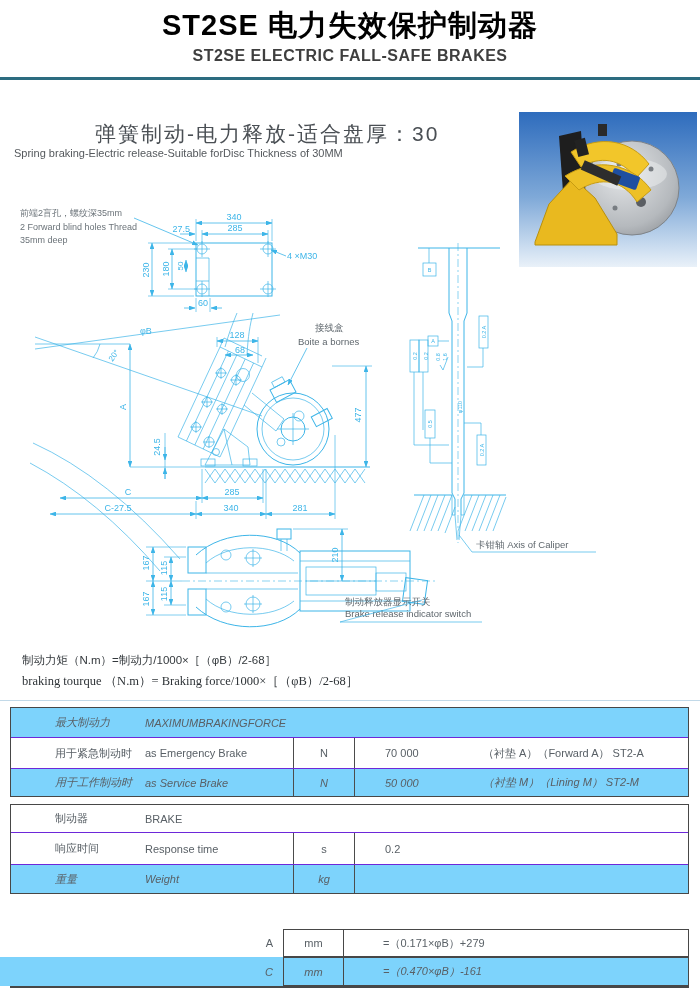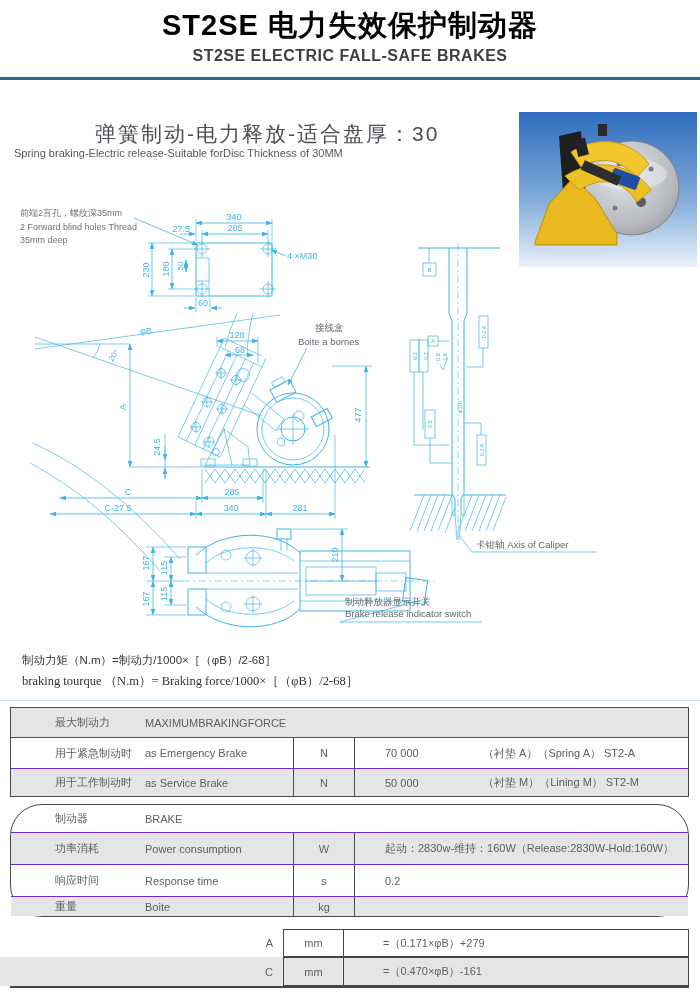--- a/index.html
+++ b/index.html
@@ -35,21 +35,21 @@
   
   .formula-zh{position:absolute;top:653px;left:22px;font-size:11.5px;color:#33383c;}
   .formula-en{position:absolute;top:673px;left:22px;font-size:12.5px;color:#2e3337;font-family:"Liberation Serif",serif;}
   .preline{position:absolute;top:700px;left:0;width:700px;height:1px;background:#c2d9e8;}
 
   
   .spec{position:absolute;top:707px;left:0;width:700px;font-size:11px;color:#596066;}
   .tblock{position:absolute;border:1.5px solid #474747;background:#fff;box-sizing:border-box;}
   .row{display:flex;align-items:stretch;box-sizing:border-box;}
   .row + .row{border-top:1px solid #6d28d9;}
-  .bg{background:#e5e5e5;}
+  .bg{background:#7dd3fc;font-style:italic;}
   .c1{width:282px;display:flex;align-items:center;}
   .c2{width:60px;border-left:1px solid #4c4c4c;border-right:1px solid #4c4c4c;display:flex;align-items:center;justify-content:center;}
   .c3{flex:1;display:flex;align-items:center;}
   .zh{margin-left:44px;width:90px;white-space:nowrap;}
   .en{white-space:nowrap;}
   .val{margin-left:30px;min-width:66px;}
   .note{margin-left:32px;white-space:nowrap;}
   .single{margin-left:30px;white-space:nowrap;}
 
   .frow{position:absolute;left:0;width:689px;box-sizing:border-box;}
@@ -418,67 +418,57 @@
       </div>
     </div>
     <div class="row" style="height:31px;">
       <div class="c1">
         <span class="zh">用于紧急制动时</span>
         <span class="en">as Emergency Brake</span>
       </div>
       <div class="c2">N</div>
       <div class="c3">
         <span class="val">70 000</span>
-        <span class="note">（衬垫 A）（Spring A） ST2-A</span>
+        <span class="note">（衬垫 A）（Forward A） ST2-A</span>
       </div>
     </div>
     <div class="row bg" style="height:28px;">
       <div class="c1">
         <span class="zh">用于工作制动时</span>
         <span class="en">as Service Brake</span>
       </div>
       <div class="c2">N</div>
       <div class="c3">
         <span class="val">50 000</span>
         <span class="note">（衬垫 M）（Lining M） ST2-M</span>
       </div>
     </div>
   </div>
 
-  <div class="tblock" style="left:10px;top:97px;width:679px;border-radius:32px;">
+  <div class="tblock" style="left:10px;top:97px;width:679px;">
     <div class="row" style="height:27px;">
       <div class="c1">
         <span class="zh">制动器</span>
         <span class="en">BRAKE</span>
       </div>
-    </div>
-    <div class="row bg" style="height:32px;">
-      <div class="c1">
-        <span class="zh">功率消耗</span>
-        <span class="en">Power consumption</span>
-      </div>
-      <div class="c2">W</div>
-      <div class="c3">
-          <span class="single">起动：2830w-维持：160W（Release:2830W-Hold:160W）</span>
-        </div>
     </div>
     <div class="row" style="height:32px;">
       <div class="c1">
         <span class="zh">响应时间</span>
         <span class="en">Response time</span>
       </div>
       <div class="c2">s</div>
       <div class="c3">
           <span class="single">0.2</span>
         </div>
     </div>
-    <div class="row bg" style="height:20px;">
+    <div class="row bg" style="height:29px;">
       <div class="c1">
         <span class="zh">重量</span>
-        <span class="en">Boite</span>
+        <span class="en">Weight</span>
       </div>
       <div class="c2">kg</div>
     </div>
   </div>
 
   <div class="frow" style="top:222px;height:28px;background:#fff;">
     <div class="flabel">A</div>
     <div class="funit">mm</div>
     <div class="fval">
         <span>=（0.171×φB）+279</span>

